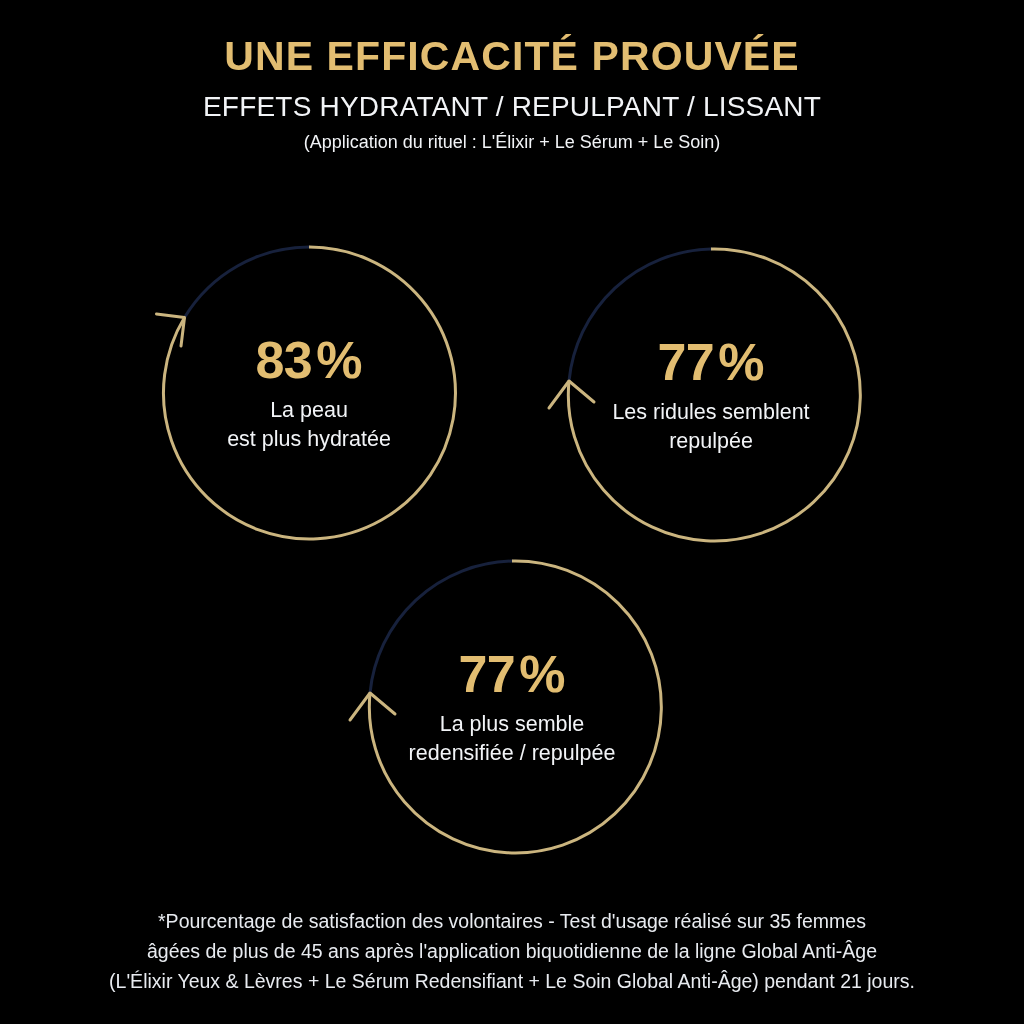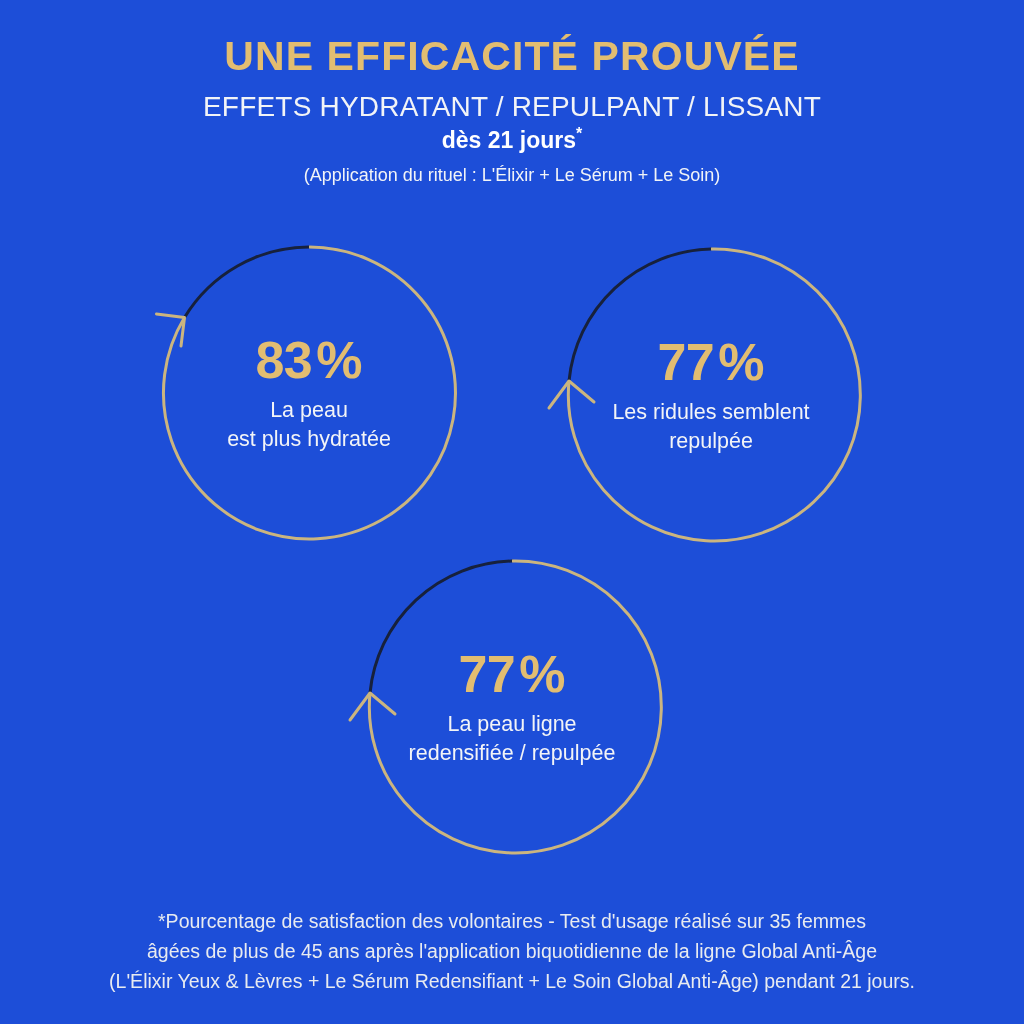--- a/index.html
+++ b/index.html
@@ -12,21 +12,21 @@
     background: #2f405a;
     font-family: "Liberation Sans", sans-serif;
     overflow: hidden;
     position: relative;
   }
   #infographic {
     position: absolute;
     inset: 0;
     width: 1024px;
     height: 1024px;
-    background: #1d4ed8;
+    background: #000000;
   }
 
   
   .header {
     position: absolute;
     top: 0;
     left: 0;
     width: 1024px;
     text-align: center;
   }
@@ -135,21 +135,20 @@
   .footnote div { white-space: nowrap; }
 </style>
 </head>
 <body>
 
 <div id="infographic">
 
   <div class="header">
     <h1 class="title">UNE EFFICACITÉ PROUVÉE</h1>
     <p class="subtitle1">EFFETS HYDRATANT / REPULPANT / LISSANT</p>
-    <p class="subtitle2"><span>dès 21 jours</span><span class="star">*</span></p>
     <p class="subtitle3">(Application du rituel : L'Élixir + Le Sérum + Le Soin)</p>
   </div>
 
   <div class="stat" id="stat-1">
     <svg viewBox="0 0 310 310">
       <path d="M 155 9 A 146 146 0 0 0 30.5 79.5" fill="none" stroke="#17213c" stroke-width="3" stroke-linecap="round"></path>
       <path d="M 155 9 A 146 146 0 1 1 30.5 79.5" fill="none" stroke="#cbb57f" stroke-width="3" stroke-linecap="butt"></path>
       <path d="M 2.5 76 L 30.5 79.5 L 27 108" fill="none" stroke="#cbb57f" stroke-width="3" stroke-linecap="round" stroke-linejoin="round"></path>
     </svg>
     <div class="stat-text">
@@ -173,21 +172,21 @@
   </div>
 
   <div class="stat" id="stat-3">
     <svg viewBox="0 0 310 310">
       <path d="M 155 9 A 146 146 0 0 0 13 141" fill="none" stroke="#17213c" stroke-width="3" stroke-linecap="round"></path>
       <path d="M 155 9 A 146 146 0 1 1 13 141" fill="none" stroke="#cbb57f" stroke-width="3" stroke-linecap="butt"></path>
       <path d="M -7 168 L 13 141 L 38 162" fill="none" stroke="#cbb57f" stroke-width="3" stroke-linecap="round" stroke-linejoin="round"></path>
     </svg>
     <div class="stat-text">
       <div class="stat-pct"><span>77</span><span class="sym">%</span></div>
-      <div class="stat-label">La peau ligne</div>
+      <div class="stat-label">La plus semble</div>
       <div class="stat-label">redensifiée / repulpée</div>
     </div>
   </div>
 
   <div class="footnote">
     <div>*Pourcentage de satisfaction des volontaires - Test d'usage réalisé sur 35 femmes</div>
     <div>âgées de plus de 45 ans après l'application biquotidienne de la ligne Global Anti-Âge</div>
     <div>(L'Élixir Yeux &amp; Lèvres + Le Sérum Redensifiant + Le Soin Global Anti-Âge) pendant 21 jours.</div>
   </div>
 

